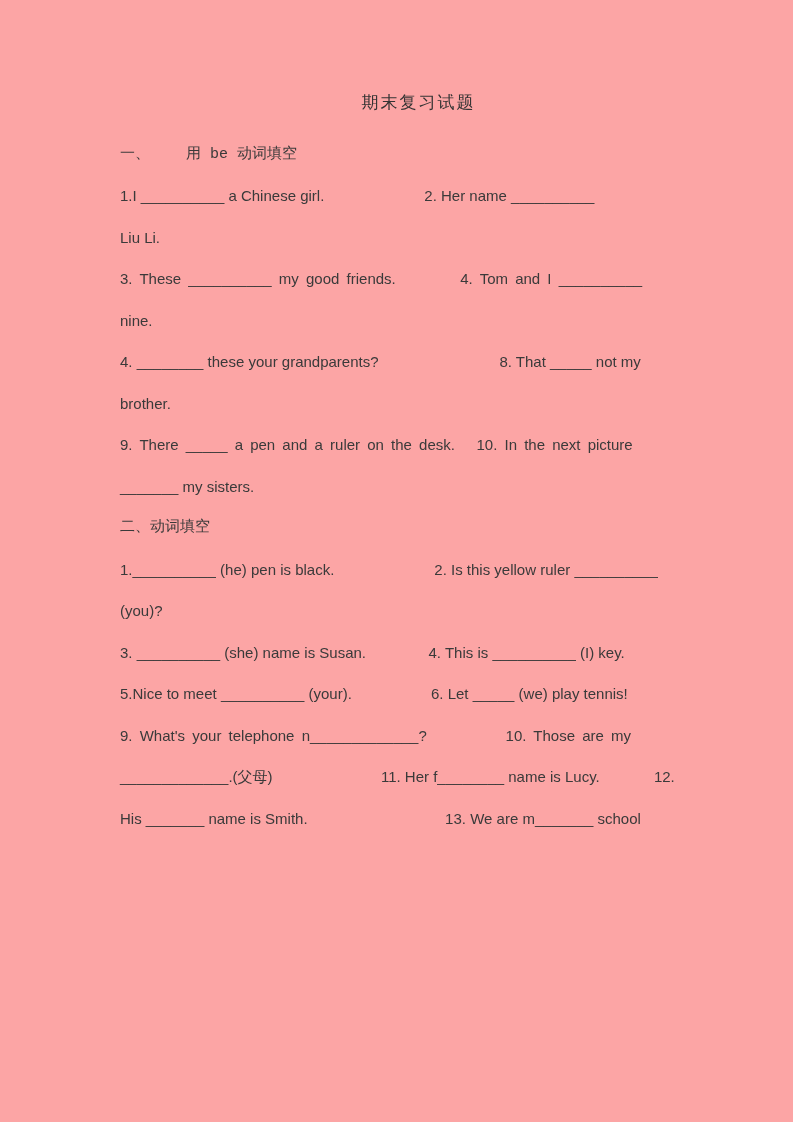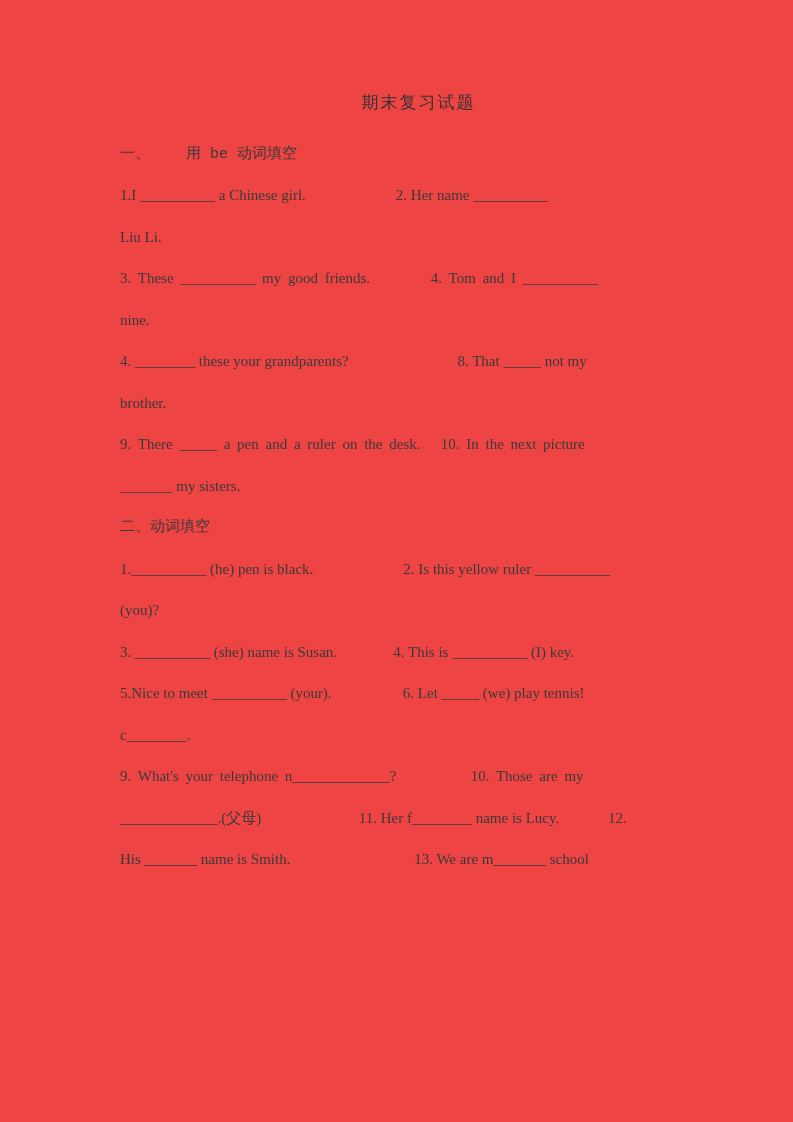--- a/index.html
+++ b/index.html
@@ -11,28 +11,28 @@
     width: 793px;
     height: 1122px;
     overflow: hidden;
     position: relative;
   }
   .page {
     box-sizing: border-box;
     width: 793px;
     height: 1122px;
     padding: 82px 76px 40px 120px;
-    background: #ef4444;
+    background: #fca5a5;
   }
   p {
     margin: 0;
     line-height: 41.5px;
     font-size: 15px;
     color: #3a3a3a;
-    font-family: Liberation Serif, serif;
+    font-family: Liberation Sans, sans-serif;
     white-space: pre-wrap;
   }
   .title {
     text-align: center;
     font-family: "Liberation Serif", serif;
     font-size: 17px;
     letter-spacing: 2px;
     color: #333333;
     margin-bottom: 10px;
   }
@@ -61,19 +61,18 @@
     <p class="ws">9. There _____ a pen and a ruler on the desk.   10. In the next picture</p>
     <p>_______ my sisters.</p>
   </div>
 
   <div>
     <p class="heading">二、动词填空</p>
     <p>1.__________ (he) pen is black.                        2. Is this yellow ruler __________</p>
     <p>(you)?</p>
     <p>3. __________ (she) name is Susan.               4. This is __________ (I) key.</p>
     <p>5.Nice to meet __________ (your).                   6. Let _____ (we) play tennis!</p>
-    <p>c________.</p>
     <p class="ws">9. What's your telephone n_____________?           10. Those are my</p>
     <p>_____________.(父母)                          11. Her f________ name is Lucy.             12.</p>
     <p>His _______ name is Smith.                                 13. We are m_______ school</p>
   </div>
 
 </div>
 
 </body></html>

